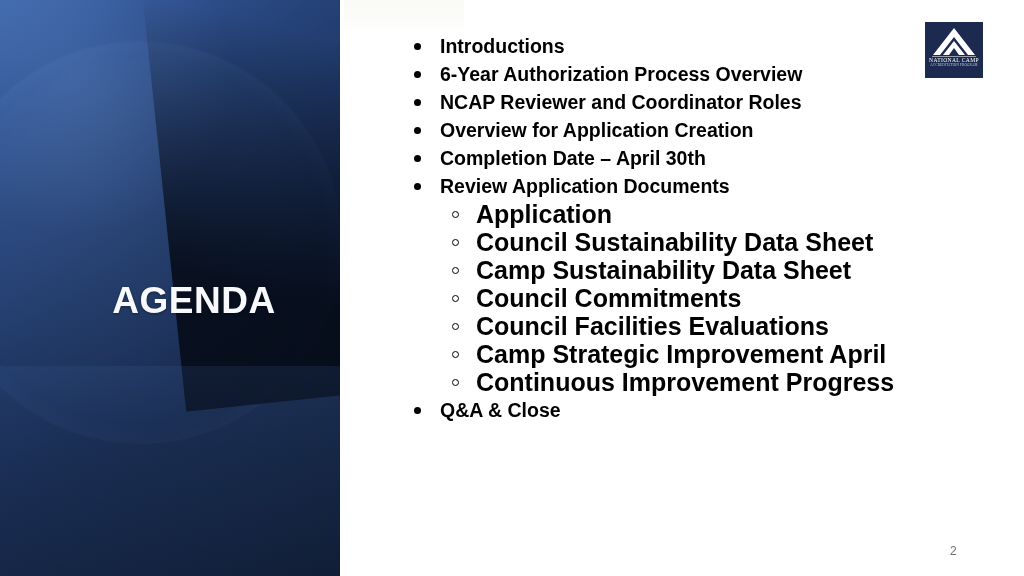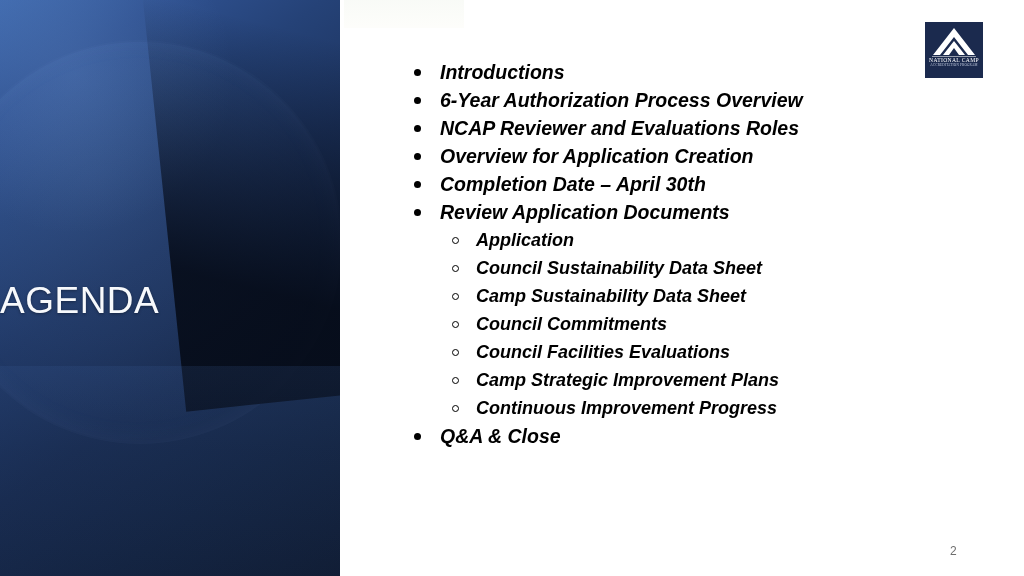--- a/index.html
+++ b/index.html
@@ -93,48 +93,48 @@
     height: 330px;
     border-radius: 50%;
     background: radial-gradient(circle, rgba(118,160,220,0.22) 0%, rgba(118,160,220,0.0) 68%);
   }
 
   .agenda-title {
     position: absolute;
     left: 0;
     top: 282px;
     width: 340px;
-    text-align: left;
+    text-align: center;
     color: #f7f9fc;
     font-family: "Liberation Sans", sans-serif;
     font-size: 37px;
-    font-weight: 400;
+    font-weight: 700;
     letter-spacing: 0.5px;
     line-height: 1;
     text-shadow: 0 1px 3px rgba(0,0,0,0.35);
+    padding-left: 24px;
   }
 
   
   .top-artifact {
     position: absolute;
     left: 344px;
     top: 0;
     width: 120px;
     height: 28px;
     background: linear-gradient(180deg, rgba(248,250,246,1) 0%, rgba(253,253,250,1) 100%);
     opacity: 0.9;
   }
 
   
   .content {
     position: absolute;
     left: 404px;
-    top: 58px;
+    top: 32px;
     width: 520px;
-    font-style: italic;
   }
   ul.level1 {
     list-style: none;
     margin: 0;
     padding: 0;
   }
   ul.level1 > li.item {
     position: relative;
     padding-left: 36px;
     margin: 0;
@@ -157,21 +157,21 @@
   ul.level2 {
     list-style: none;
     margin: 0;
     padding: 0;
   }
   ul.level2 > li.subitem {
     position: relative;
     padding-left: 72px;
     margin: 0;
     font-family: "Liberation Sans", sans-serif;
-    font-size: 18px;
+    font-size: 25px;
     font-weight: bold;
     color: #000000;
     line-height: 28px;
     white-space: nowrap;
   }
   ul.level2 > li.subitem > .bullet-hollow {
     position: absolute;
     left: 48px;
     top: 11px;
     width: 7px;
@@ -266,21 +266,21 @@
       </li>
 
 
       <li class="item">
         <span class="bullet"></span>
         <span>6-Year Authorization Process Overview</span>
       </li>
 
       <li class="item">
         <span class="bullet"></span>
-        <span>NCAP Reviewer and Evaluations Roles</span>
+        <span>NCAP Reviewer and Coordinator Roles</span>
       </li>
 
 
       <li class="item">
         <span class="bullet"></span>
         <span>Overview for Application Creation</span>
       </li>
 
       <li class="item">
         <span class="bullet"></span>
@@ -309,21 +309,21 @@
       <li class="subitem">
         <span class="bullet-hollow"></span>
         <span>Council Commitments</span>
       </li>
       <li class="subitem">
         <span class="bullet-hollow"></span>
         <span>Council Facilities Evaluations</span>
       </li>
       <li class="subitem">
         <span class="bullet-hollow"></span>
-        <span>Camp Strategic Improvement Plans</span>
+        <span>Camp Strategic Improvement April</span>
       </li>
       <li class="subitem">
         <span class="bullet-hollow"></span>
         <span>Continuous Improvement Progress</span>
       </li>
     </ul>
 
     <ul class="level1">
       <li class="item">
         <span class="bullet"></span>

